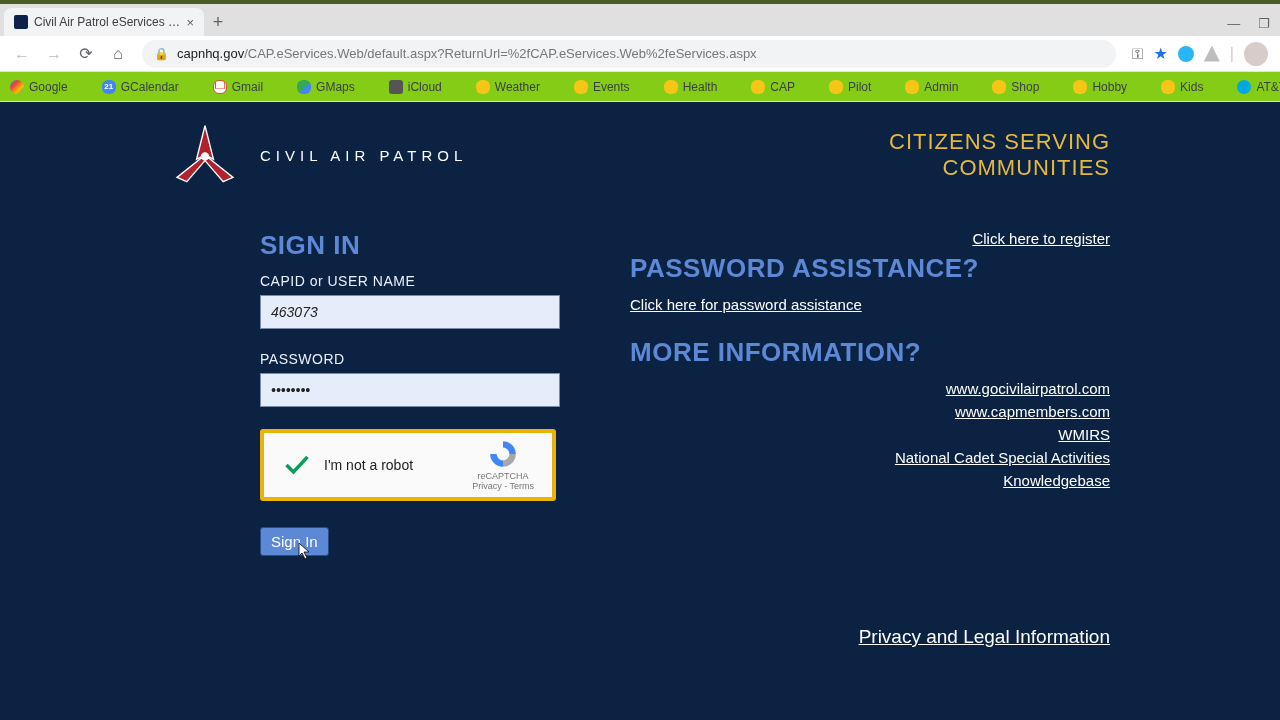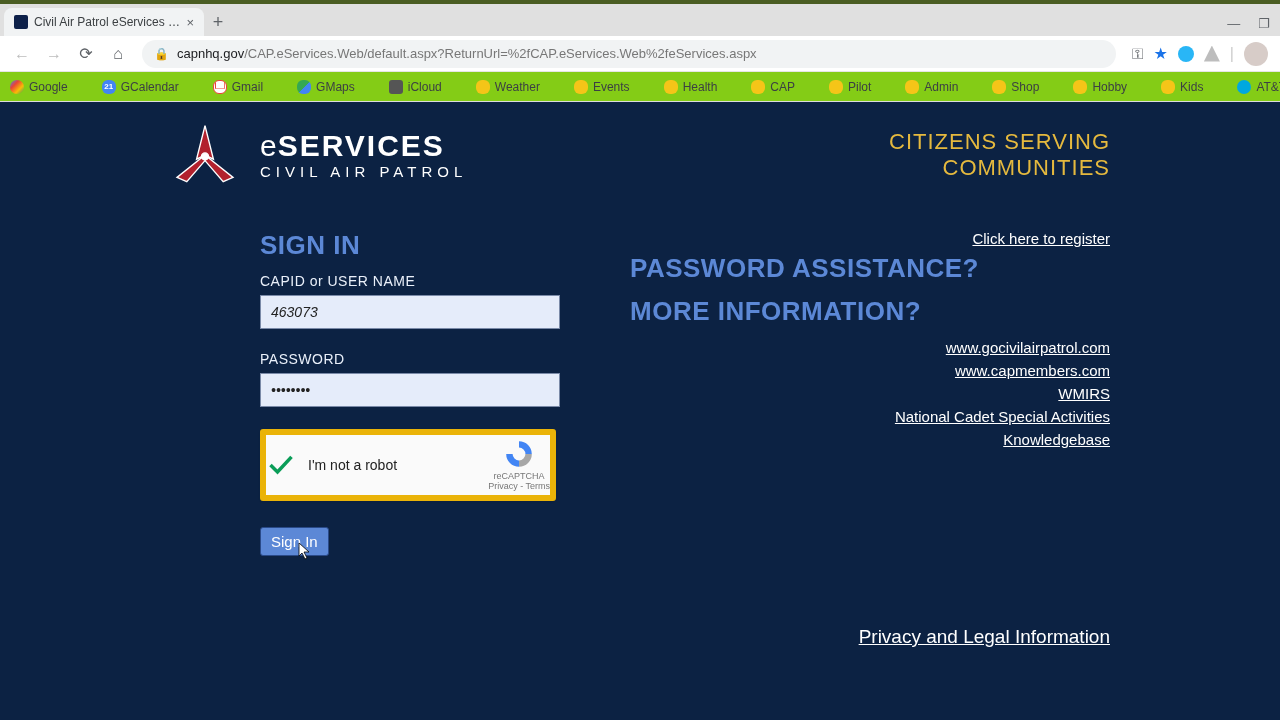--- a/index.html
+++ b/index.html
@@ -62,21 +62,21 @@
   .col-left { width: 310px;}
   .col-right { flex:1;}
 
   h2.section { color:#5c88d6; font-size: 26px; font-weight:700; margin-bottom: 12px; letter-spacing:0.5px;}
   .col-right h2.section { margin-top: 0; }
   .col-right h2.section + .link { margin-bottom: 24px; display:inline-block;}
   
   .label { font-size: 14px; color:#eaf0fa; margin-bottom:6px; letter-spacing:0.5px;}
   .text-input { width: 300px; height: 34px; background:#e5ecfa; border:1px solid #7a8aa8; color:#222; font-size:14px; padding: 0 10px; margin-bottom: 22px; font-style: italic;}
   
-  .captcha { width: 296px; height: 72px; background:#fafafa; border:6px solid #eab308; border-radius:3px; display:flex; align-items:center; padding: 0 0; margin-bottom: 26px; box-shadow: 0 1px 2px rgba(0,0,0,0.1);}
+  .captcha { width: 296px; height: 72px; background:#fafafa; border:4px solid #eab308; border-radius:3px; display:flex; align-items:center; padding: 0 18px; margin-bottom: 26px; box-shadow: 0 1px 2px rgba(0,0,0,0.1);}
   .captcha-check { width: 30px; height: 30px; display:flex; align-items:center; justify-content:center; margin-right: 12px;}
   .captcha-check svg { width:28px; height:28px;}
   .captcha-label { color:#222; font-size:14px; flex:1;}
   .captcha-badge { text-align:center; }
   .captcha-logo { width:32px; height:32px; margin:0 auto 2px;}
   .captcha-badge-text { font-size:9px; color:#777; line-height:1.1;}
   
   .signin-btn { background:#5c88d6; border:1px solid #2a4a88; color:#fff; font-size:15px; padding: 5px 10px; border-radius:3px; cursor:pointer; position:relative;}
   .cursor-pointer { position:absolute; left: 36px; top: 14px; font-size:14px; color:#fff; pointer-events:none;}
 
@@ -193,21 +193,20 @@
           <svg viewBox="0 0 100 100">
               <g fill="#b2212d" stroke="#fff" stroke-width="2">
                 <path d="M50 8 L62 56 L50 50 L38 56 Z"></path>
                 <path d="M50 50 L90 82 L76 88 L50 58 Z"></path>
                 <path d="M50 50 L10 82 L24 88 L50 58 Z"></path>
                 <circle cx="50" cy="52" r="5" fill="#fff"></circle>
               </g>
             </svg>
         </div>
         <div class="brand-text">
-          <div class="brand-main"><span class="brand-e">e</span><b>SERVICES</b></div>
           <div class="brand-sub">CIVIL AIR PATROL</div>
         </div>
       </div>
       <div class="motto">
         <div>CITIZENS SERVING</div>
         <div>COMMUNITIES</div>
       </div>
     </div>
 
     <div class="columns">
@@ -245,20 +244,21 @@
                 <path fill="#fff" stroke="#000" stroke-width="0.8" d="M2 1 L2 14 L5 11 L8 17 L10 16 L7 10 L12 10 Z"></path>
               </svg>
           </span>
         </button>
       </div>
 
       <div class="col col-right">
         <a class="link">Click here to register</a>
 
         <h2 class="section">PASSWORD ASSISTANCE?</h2>
+        <a class="link">Click here for password assistance</a>
 
         <h2 class="section">MORE INFORMATION?</h2>
         <div class="info-links">
           <a class="link">www.gocivilairpatrol.com</a>
           <a class="link">www.capmembers.com</a>
           <a class="link">WMIRS</a>
           <a class="link">National Cadet Special Activities</a>
           <a class="link">Knowledgebase</a>
         </div>
       </div>

